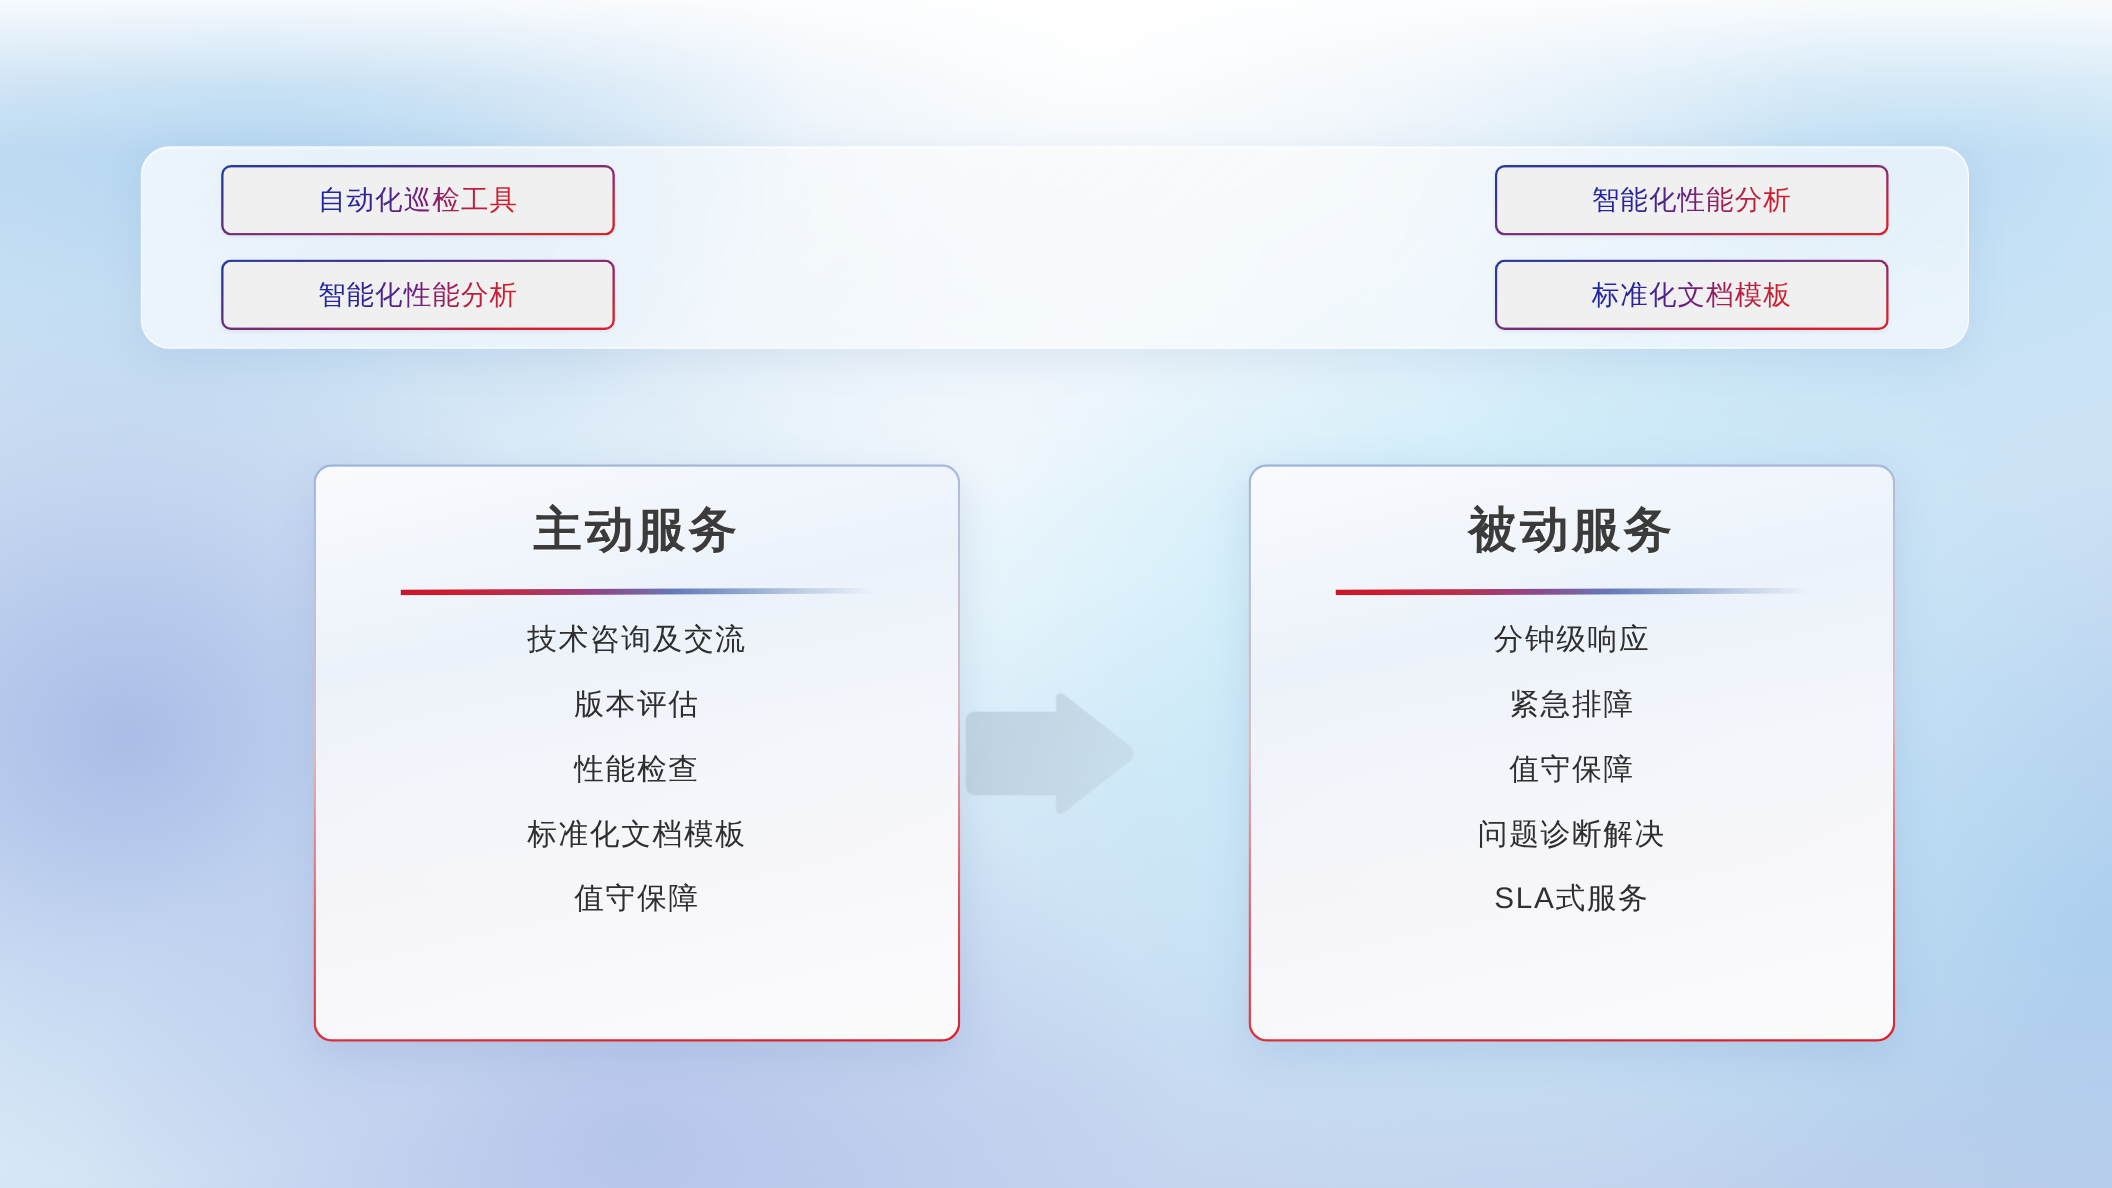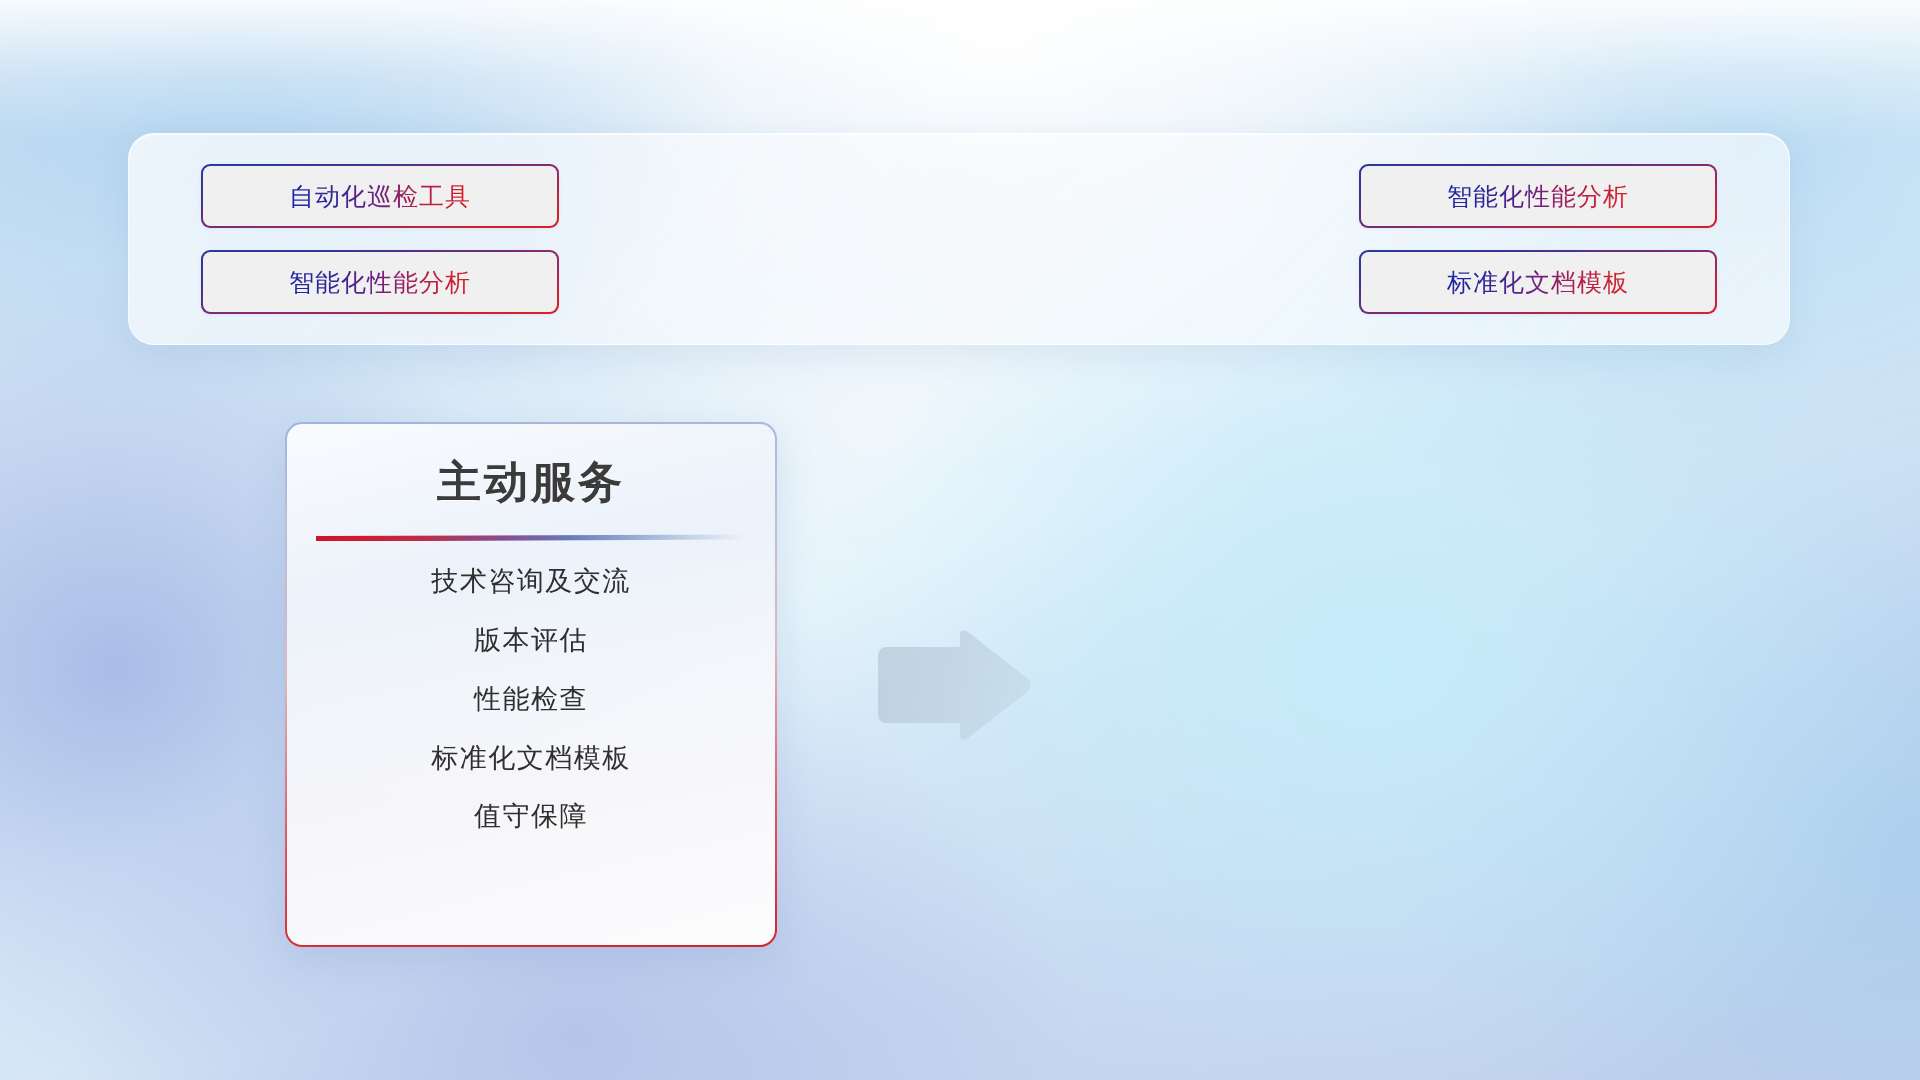--- a/index.html
+++ b/index.html
@@ -41,21 +41,21 @@
   }
 
   #stage { position: absolute; inset: 0; }
 
   
   #capability-panel {
     position: absolute;
     left: 128px;
     top: 133px;
     width: 1662px;
-    height: 212px;
+    height: 184px;
     border-radius: 26px;
     background: linear-gradient(135deg, rgba(255,255,255,0.74) 0%, rgba(255,255,255,0.42) 46%, rgba(255,255,255,0.62) 100%);
     border: 1px solid rgba(255,255,255,0.75);
     box-shadow: 0 10px 34px rgba(120,150,195,0.16), inset 0 1px 0 rgba(255,255,255,0.9);
     backdrop-filter: blur(3px);
     display: flex;
     flex-direction: column;
     justify-content: center;
     gap: 22px;
     padding: 0 72px;
@@ -94,21 +94,21 @@
     background-clip: text;
     -webkit-text-fill-color: transparent;
     color: #7b2060;
     white-space: nowrap;
   }
 
   
   .service-card {
     position: absolute;
     top: 422px;
-    width: 492px;
+    width: 588px;
     height: 525px;
     border-radius: 17px;
     padding: 1.7px;
     background-image:
       linear-gradient(168deg, rgba(252,253,255,0.97) 0%, rgba(238,245,252,0.95) 30%, rgba(246,250,254,0.97) 62%, rgba(253,254,255,0.99) 100%),
       linear-gradient(176deg, #9fb4dc 0%, #b6bfdb 16%, #dcb8c0 46%, #e2545c 76%, #d8202c 100%);
     background-origin: border-box;
     background-clip: content-box, border-box;
     box-shadow: 0 12px 38px rgba(110,140,190,0.20);
   }
@@ -234,14 +234,27 @@
         <linearGradient id="arrowGrad" x1="0" y1="0" x2="1" y2="0.35">
           <stop offset="0%" stop-color="#a9bccd"></stop>
           <stop offset="55%" stop-color="#b4c6d6"></stop>
           <stop offset="100%" stop-color="#c2d4e2"></stop>
         </linearGradient>
       </defs>
       <path d="M4 30 Q4 21 13 21 L86 21 L86 10 Q86 1 94 6 L153 52 Q160 59 153 66 L94 112 Q86 117 86 108 L86 97 L13 97 Q4 97 4 88 Z" fill="url(#arrowGrad)"></path>
     </svg>
   </div>
 
+  <section class="service-card" id="service-card-reactive">
+    <div class="card-inner">
+      <h2 class="card-title">被动服务</h2>
+      <div class="card-divider"></div>
+      <ul class="card-list">
+        <li class="card-list-item">分钟级响应</li>
+        <li class="card-list-item">紧急排障</li>
+        <li class="card-list-item">值守保障</li>
+        <li class="card-list-item">问题诊断解决</li>
+        <li class="card-list-item">SLA式服务</li>
+      </ul>
+    </div>
+  </section>
 
 </div>
 
 </body></html>

